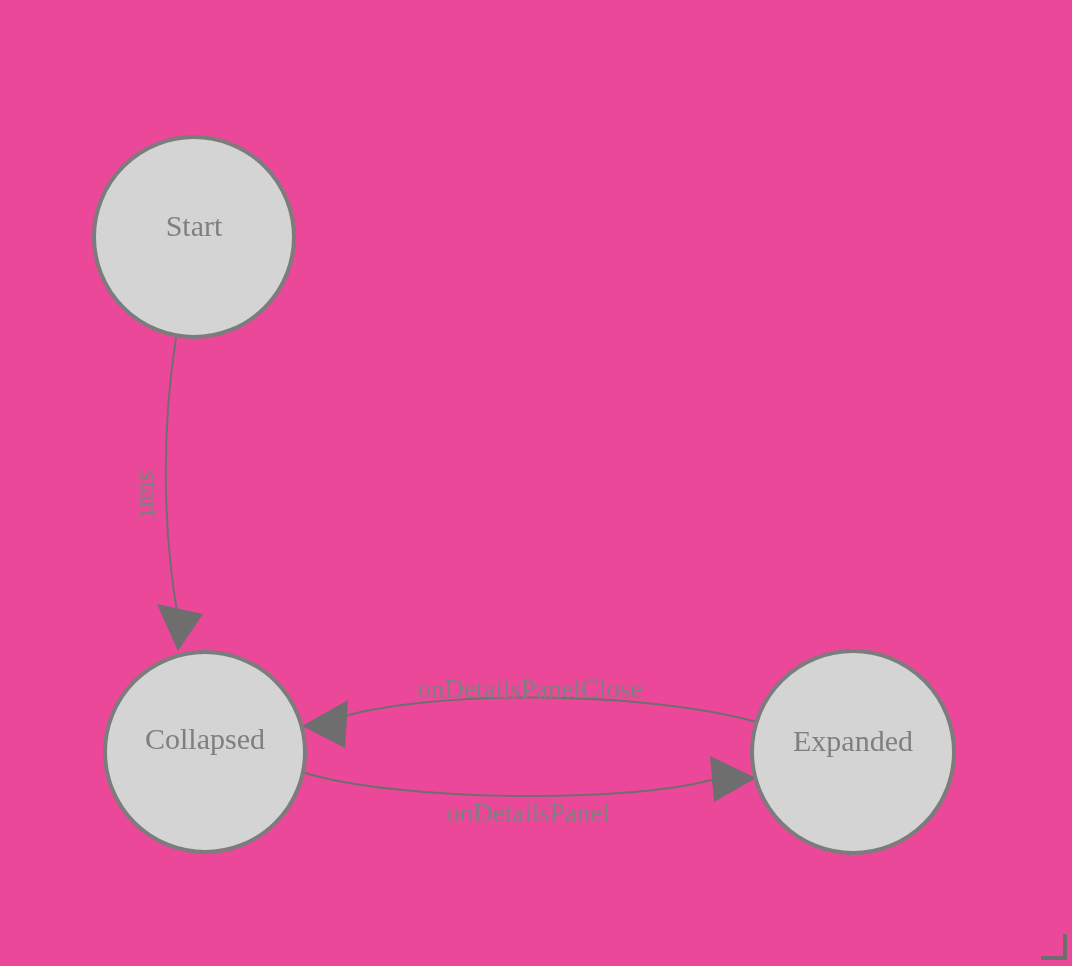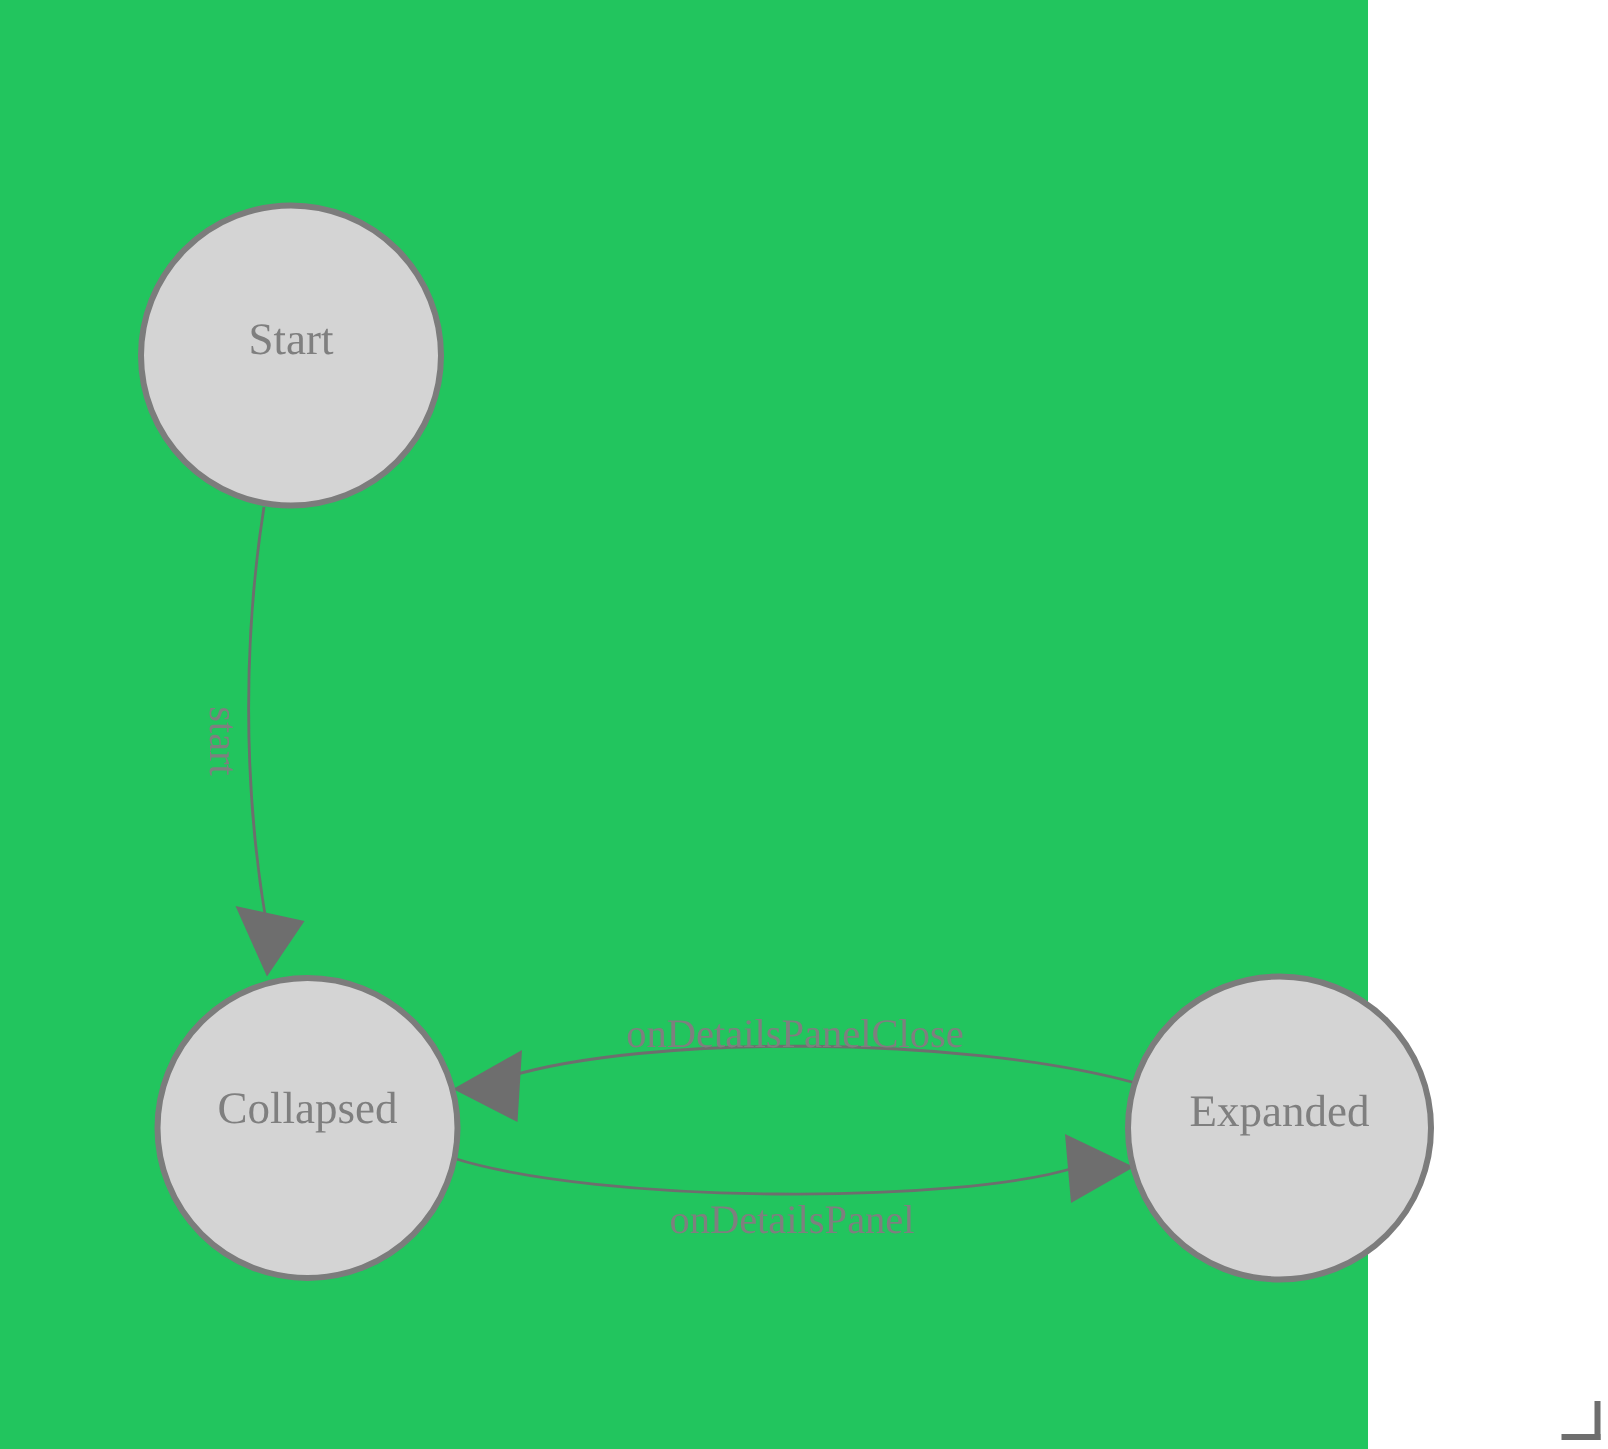--- a/index.html
+++ b/index.html
@@ -9,23 +9,23 @@
     background: #ffffff;
   }
   body {
     width: 1072px;
     height: 966px;
     overflow: hidden;
     font-family: "Liberation Serif", "DejaVu Serif", serif;
   }
   #diagram-root {
     position: relative;
-    width: 912px;
+    width: 1072px;
     height: 966px;
-    background: #22c55e;
+    background: #ec4899;
     text-align: right;
   }
   #diagram-svg {
     position: absolute;
     top: 0;
     left: 0;
     width: 1072px;
     height: 966px;
     display: block;
   }

